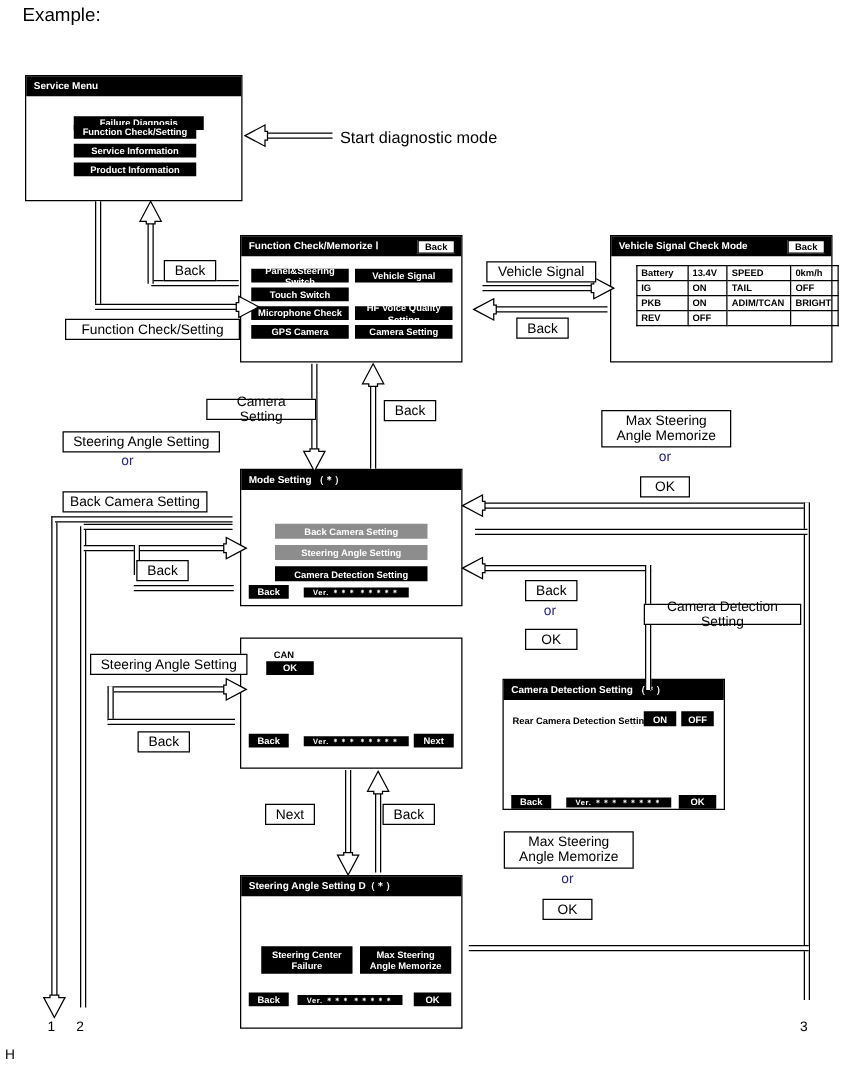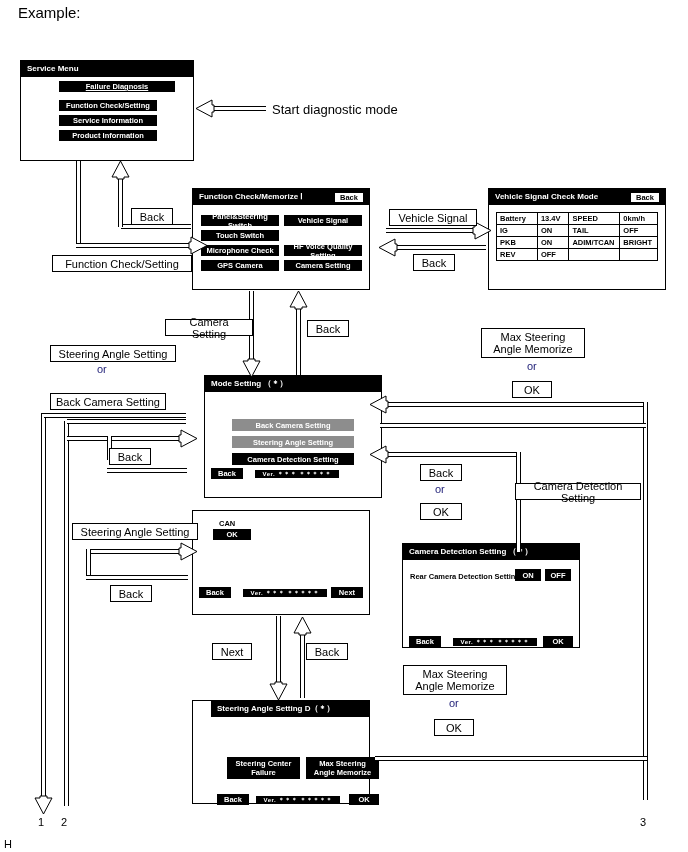--- a/index.html
+++ b/index.html
@@ -52,21 +52,21 @@
 </head>
 <body>
 
 <div class="abs" id="example-heading">Example:</div>
 
 <div class="screen" id="screen-service-menu" style="left:20px;top:60px;width:174px;height:101px;">
   <div class="titlebar">
     <span>Service Menu</span>
   </div>
   <div class="body" style="height:84px;position:relative;">
-    <div class="btn-black abs" style="left:38px;top:4px;width:116px;height:11px;text-decoration:underline;">Failure Diagnosis</div>
+    <div class="btn-black abs" style="left:38px;top:16px;width:104px;height:11px;">Failure Diagnosis</div>
     <div class="btn-black abs" style="left:38px;top:23px;width:98px;height:11px;">Function Check/Setting</div>
     <div class="btn-black abs" style="left:38px;top:38px;width:98px;height:11px;">Service Information</div>
     <div class="btn-black abs" style="left:38px;top:53px;width:98px;height:11px;">Product Information</div>
   </div>
 </div>
 
 <div class="hline" style="left:212px;top:106px;width:54px;"></div>
 <svg class="arrow" style="left:195px;top:99px;" width="20" height="19">
   <polygon points="1,9.5 17,1 17,6 19,6 19,13 17,13 17,18" fill="#fff" stroke="#000" stroke-width="1"></polygon>
 </svg>
@@ -88,21 +88,21 @@
     <div class="btn-black abs" style="left:91px;top:55px;width:78px;height:11px;">Camera Setting</div>
   </div>
 </div>
 
 <div class="screen" id="screen-vehicle-signal" style="left:488px;top:188px;width:178px;height:102px;">
   <div class="titlebar">
     <span>Vehicle Signal Check Mode</span>
     <span class="btn-white" style="width:30px;height:11px;margin-right:5px;">Back</span>
   </div>
   <div class="body" style="height:85px;position:relative;">
-    <table class="sigtbl abs" style="left:7px;top:7px;width:162px;">
+    <table class="sigtbl abs" style="left:20px;top:7px;width:162px;">
       <tbody>
           <tr>
         <td class="lbl" style="width:48px;">Battery</td>
         <td class="val" style="width:33px;">13.4V</td>
         <td class="lbl" style="width:47px;">SPEED</td>
         <td class="val" style="width:34px;">0km/h</td>
       </tr>
       <tr>
         <td class="lbl">IG</td>
         <td class="val">ON</td>
@@ -119,21 +119,21 @@
         <td class="lbl">REV</td>
         <td class="val">OFF</td>
         <td class="lbl"></td>
         <td class="val"></td>
       </tr>
     </tbody>
       </table>
   </div>
 </div>
 
-<div class="screen" id="screen-mode-setting" style="left:204px;top:375px;width:178px;height:123px;">
+<div class="screen" id="screen-mode-setting" style="left:192px;top:375px;width:178px;height:110px;">
   <div class="titlebar">
     <span>Mode Setting （＊）</span>
   </div>
   <div class="body" style="height:88px;position:relative;">
     <div class="btn-gray abs" style="left:27px;top:27px;width:122px;height:12px;">Back Camera Setting</div>
     <div class="btn-gray abs" style="left:27px;top:44px;width:122px;height:12px;">Steering Angle Setting</div>
     <div class="btn-black abs" style="left:27px;top:61px;width:122px;height:12px;">Camera Detection Setting</div>
     <div class="btn-black abs" style="left:6px;top:76px;width:32px;height:11px;">Back</div>
     <div class="verbar abs" style="left:50px;top:78px;width:84px;height:8px;">Ver. ＊＊＊ ＊＊＊＊＊</div>
   </div>
@@ -156,21 +156,21 @@
   <div class="body" style="height:88px;position:relative;">
     <div class="abs" style="left:7px;top:12px;font-size:7.5px;font-weight:bold;">Rear Camera Detection Setting</div>
     <div class="btn-black abs" style="left:112px;top:9px;width:26px;height:12px;">ON</div>
     <div class="btn-black abs" style="left:142px;top:9px;width:26px;height:12px;">OFF</div>
     <div class="btn-black abs" style="left:6px;top:76px;width:32px;height:11px;">Back</div>
     <div class="verbar abs" style="left:50px;top:78px;width:84px;height:8px;">Ver. ＊＊＊ ＊＊＊＊＊</div>
     <div class="btn-black abs" style="left:140px;top:76px;width:30px;height:11px;">OK</div>
   </div>
 </div>
 
-<div class="screen" id="screen-steering-angle" style="left:192px;top:700px;width:178px;height:104px;padding-left:18px;">
+<div class="screen" id="screen-steering-angle" style="left:192px;top:700px;width:178px;height:123px;">
   <div class="titlebar">
     <span>Steering Angle Setting D（＊）</span>
   </div>
   <div class="body" style="height:91px;position:relative;">
     <div class="btn-black abs" style="left:16px;top:40px;width:73px;height:22px;white-space:pre-line;">Steering Center
 Failure</div>
     <div class="btn-black abs" style="left:95px;top:40px;width:73px;height:22px;white-space:pre-line;">Max Steering
 Angle Memorize</div>
     <div class="btn-black abs" style="left:6px;top:77px;width:32px;height:11px;">Back</div>
     <div class="verbar abs" style="left:45px;top:79px;width:84px;height:8px;">Ver. ＊＊＊ ＊＊＊＊＊</div>

